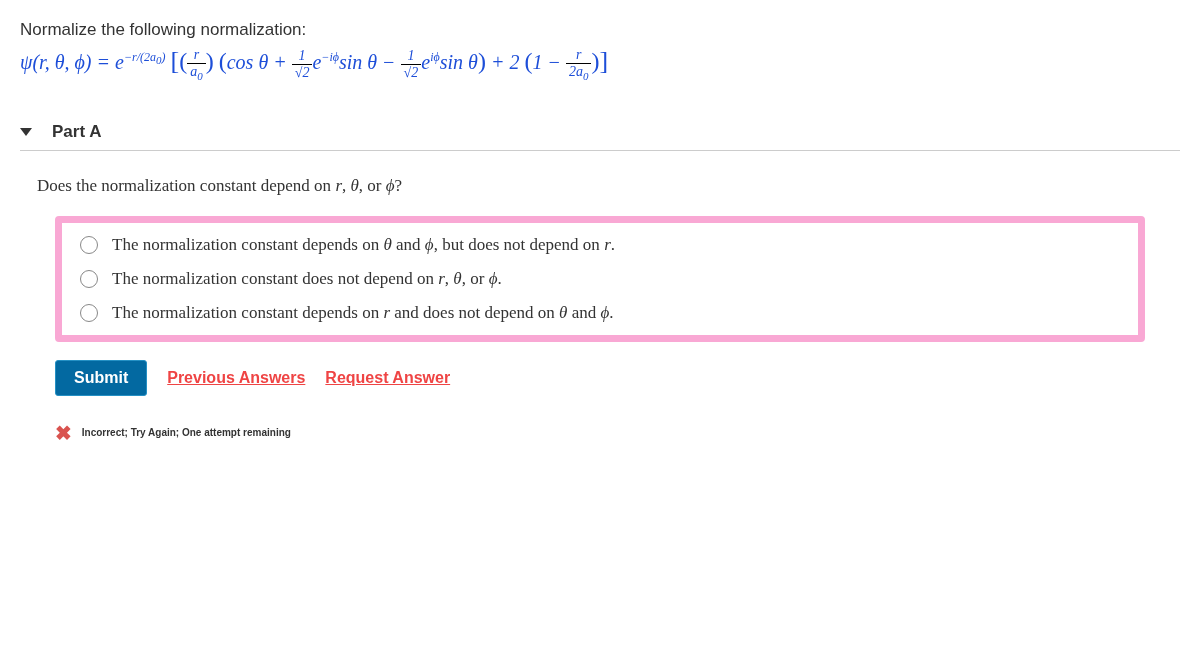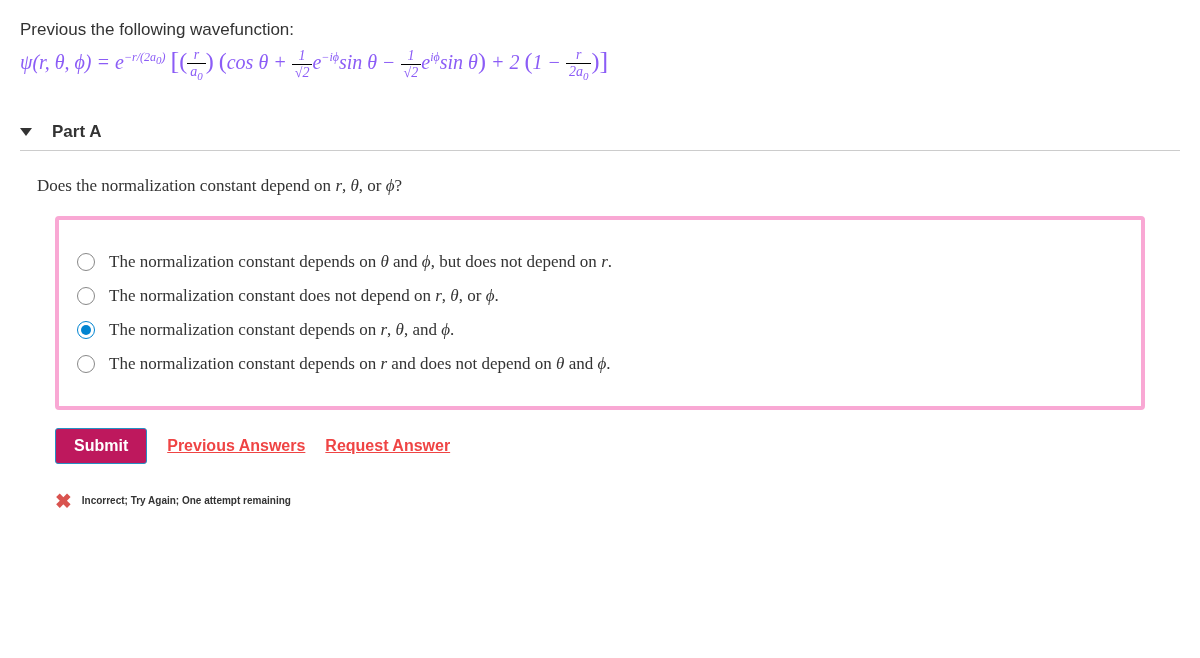--- a/index.html
+++ b/index.html
@@ -18,21 +18,21 @@
       margin-bottom: 30px;
     }
     .problem-instruction {
       font-size: 17px;
       color: #333;
       margin-bottom: 6px;
     }
     .equation {
       font-family: 'Times New Roman', serif;
       font-size: 20px;
-      color: #8b5cf6;
+      color: #1d4ed8;
       font-style: italic;
     }
     .equation .frac {
       display: inline-block;
       vertical-align: middle;
       text-align: center;
       font-size: 14px;
     }
     .equation .frac .num {
       display: block;
@@ -83,24 +83,24 @@
     .question-text {
       font-size: 17px;
       margin-left: 17px;
       margin-bottom: 20px;
       font-family: 'Times New Roman', serif;
     }
     .question-text .var {
       font-style: italic;
     }
     .options-box {
-      border: 4px solid #f9a8d4;
+      border: 7px solid #f9a8d4;
       border-radius: 4px;
       margin-left: 35px;
-      padding: 32px 18px;
+      padding: 12px 18px;
       margin-bottom: 18px;
       width: calc(100% - 70px);
       max-width: 1100px;
       text-align: center;
     }
     .option-row {
       display: flex;
       align-items: center;
       margin-bottom: 14px;
       cursor: pointer;
@@ -140,21 +140,21 @@
       font-style: italic;
     }
     .action-row {
       margin-left: 35px;
       display: flex;
       align-items: center;
       gap: 20px;
       margin-bottom: 25px;
     }
     .submit-btn {
-      background: #be185d;
+      background: #0369a1;
       color: #fff;
       border: 1px solid #2590c4;
       padding: 8px 18px;
       font-size: 16px;
       font-weight: bold;
       border-radius: 3px;
       cursor: pointer;
     }
     .link-btn {
       color: #ef4444;
@@ -177,21 +177,21 @@
     }
     .feedback-text {
       font-weight: bold;
       font-size: 10px;
     }
   </style>
 </head>
 <body>
 
 <div class="problem-header">
-  <div class="problem-instruction">Previous the following wavefunction:</div>
+  <div class="problem-instruction">Normalize the following normalization:</div>
   <div class="equation">
     <span>ψ</span>(<span>r</span>, <span>θ</span>, <span>ϕ</span>) = <span>e</span><sup>−<span>r</span>/(2<span>a</span><sub>0</sub>)</sup>
     <span class="bracket">[</span><span class="paren">(</span><span class="frac"><span class="num"><span>r</span></span><span class="den"><span>a</span><sub>0</sub></span></span><span class="paren">)</span>
     <span class="paren">(</span>cos <span>θ</span> + 
     <span class="frac"><span class="num">1</span><span class="den">√2</span></span><span>e</span><sup>−<span>iϕ</span></sup>sin <span>θ</span> − 
     <span class="frac"><span class="num">1</span><span class="den">√2</span></span><span>e</span><sup><span>iϕ</span></sup>sin <span>θ</span><span class="paren">)</span>
     + 2 <span class="paren">(</span>1 − <span class="frac"><span class="num"><span>r</span></span><span class="den">2<span>a</span><sub>0</sub></span></span><span class="paren">)</span><span class="bracket">]</span>
   </div>
 </div>
 
@@ -212,28 +212,20 @@
         <span>The normalization constant depends on </span><span class="var">θ</span><span> and </span><span class="var">ϕ</span><span>, but does not depend on </span><span class="var">r</span><span>.</span>
       </div>
     </div>
     <div class="option-row">
       <div class="radio-outer"></div>
       <div class="option-text">
         <span>The normalization constant does not depend on </span><span class="var">r</span><span>, </span><span class="var">θ</span><span>, or </span><span class="var">ϕ</span><span>.</span>
       </div>
     </div>
     <div class="option-row">
-      <div class="radio-outer selected">
-          <div class="radio-inner"></div>
-        </div>
-      <div class="option-text">
-        <span>The normalization constant depends on </span><span class="var">r</span><span>, </span><span class="var">θ</span><span>, and </span><span class="var">ϕ</span><span>.</span>
-      </div>
-    </div>
-    <div class="option-row">
       <div class="radio-outer"></div>
       <div class="option-text">
         <span>The normalization constant depends on </span><span class="var">r</span><span> and does not depend on </span><span class="var">θ</span><span> and </span><span class="var">ϕ</span><span>.</span>
       </div>
     </div>
   </div>
 
   <div class="action-row">
     <button class="submit-btn">Submit</button>
     <span class="link-btn">Previous Answers</span>

